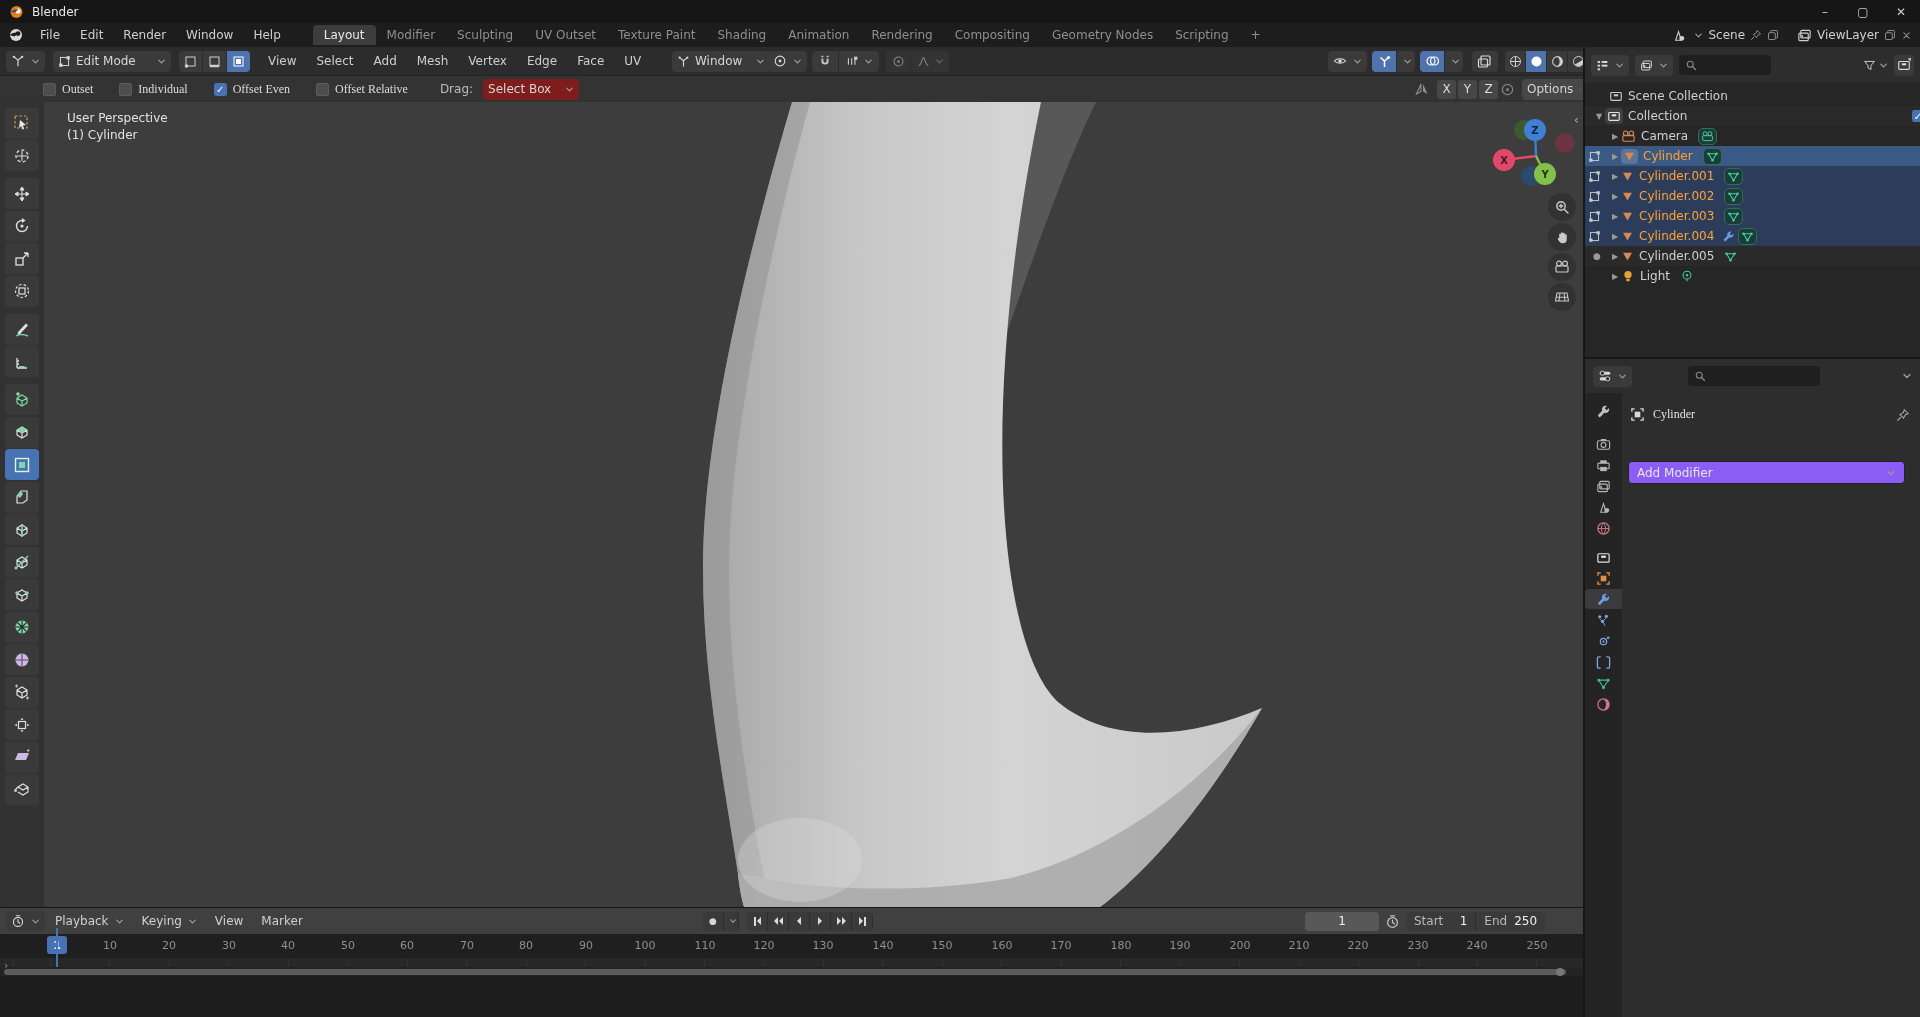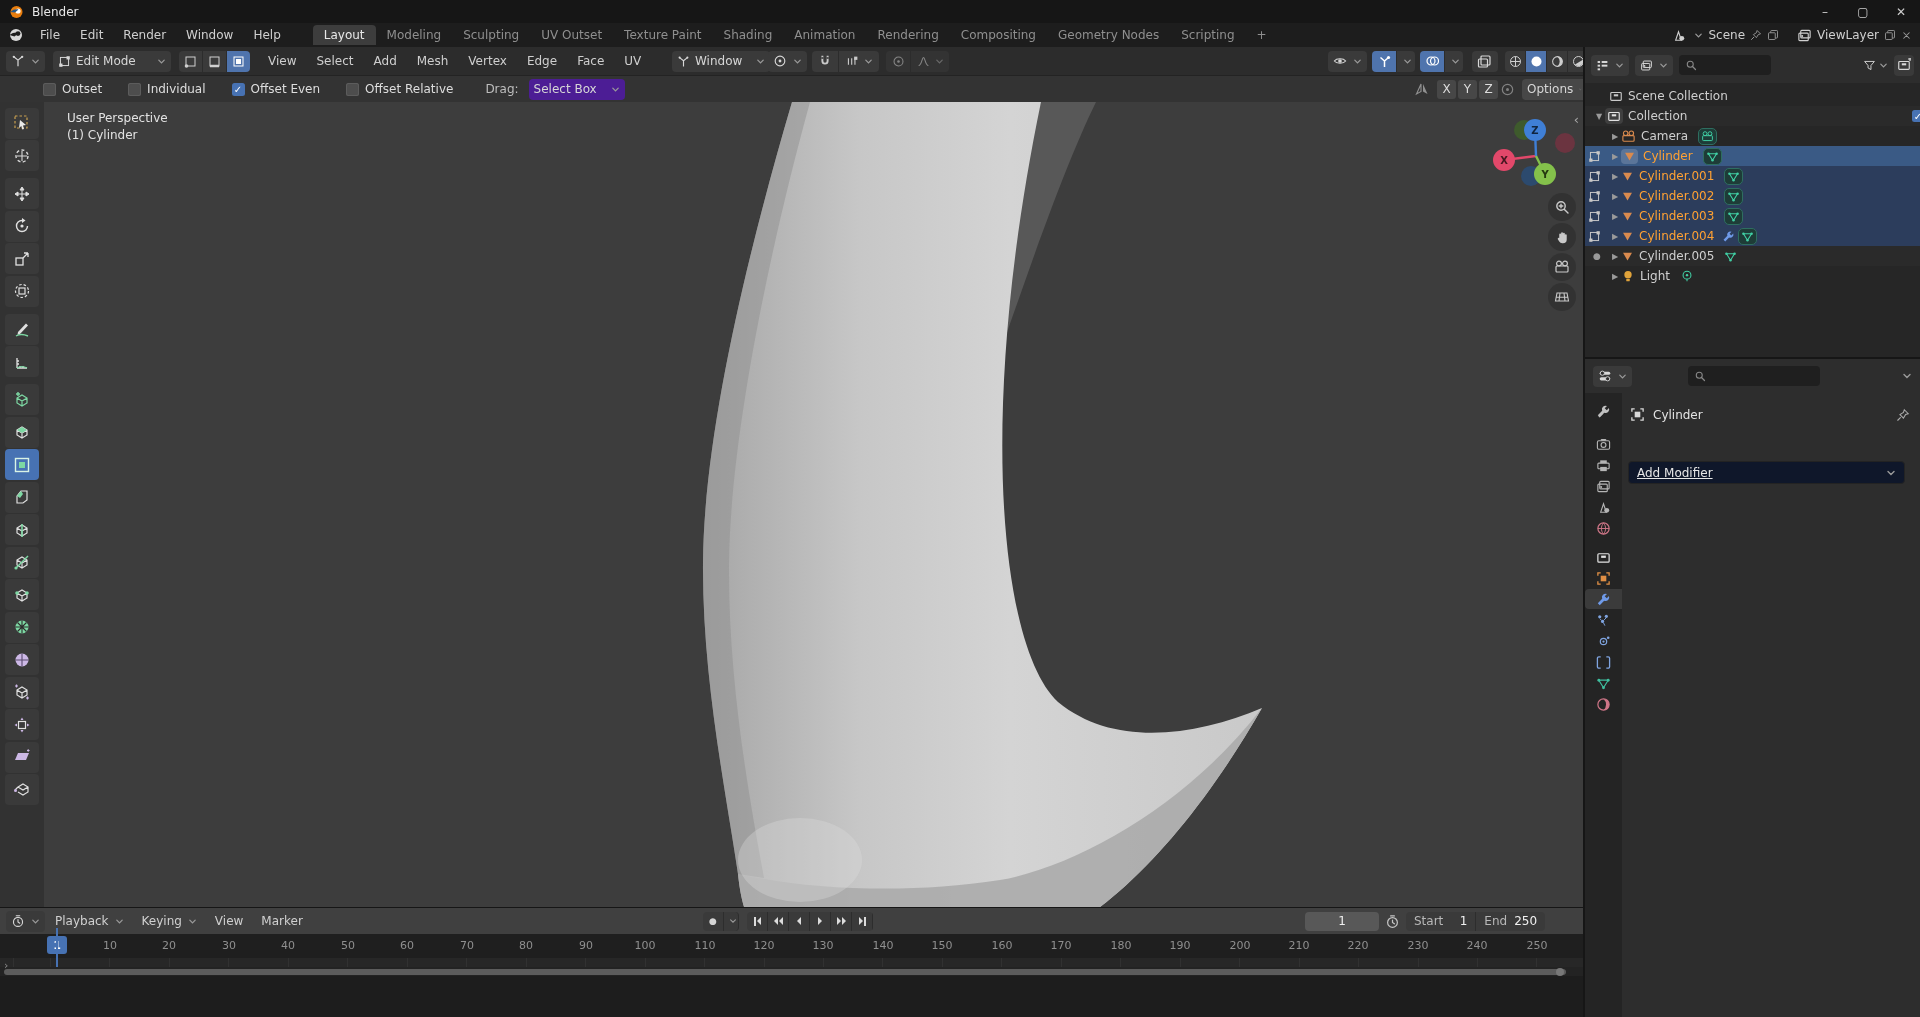--- a/index.html
+++ b/index.html
@@ -1,20 +1,20 @@
 <!DOCTYPE html>
 <html><head>
 <meta charset="utf-8">
 <style>
   html,body{margin:0;padding:0;background:#1d1d1d;}
   body{width:1920px;height:1017px;position:relative;overflow:hidden;
        font-family:"DejaVu Sans","Liberation Sans",sans-serif;font-size:12px;color:#d6d6d6;
        -webkit-font-smoothing:antialiased;}
   .abs{position:absolute;}
-  .flex{display:flex;align-items:center;}
+  .flex{display:flex;align-items:center;font-family:Liberation Serif, serif;}
   svg.ic{display:block;}
   .chev{color:#9a9a9a;margin-left:3px;}
   
   #titlebar{left:0;top:0;width:1920px;height:23px;background:#161616;display:flex;align-items:center;}
   #titlebar .apptitle{color:#e8e8e8;margin-left:8px;}
   .winbtns{position:absolute;right:0;top:0;display:flex;}
   .winbtn{width:38px;height:23px;display:flex;align-items:center;justify-content:center;color:#cfcfcf;}
   
   #menubar{left:0;top:23px;width:1920px;height:24px;background:#1d1d1d;display:flex;align-items:center;border-bottom:1px solid #141414;}
   .menuitem{padding:3px 10px;color:#cfcfcf;border-radius:4px;}
@@ -56,21 +56,21 @@
   .oarrow{color:#9a9a9a;font-size:8px;width:12px;text-align:center;}
   .orights{position:absolute;right:8px;display:flex;gap:8px;align-items:center;color:#c2c2c2;}
   .databox{background:#1e3c37;border:1px solid #2e6e60;border-radius:5px;padding:0 2px;display:flex;align-items:center;height:15px;}
   .emargin{position:absolute;left:3px;color:#c8c8c8;}
   #properties{position:absolute;left:0;top:310px;width:335px;height:658px;background:#2d2d2d;border-top:2px solid #161616;}
   .phead{height:34px;display:flex;align-items:center;padding:0 8px;gap:8px;background:#2d2d2d;border-bottom:1px solid #242424;}
   #ptabs{position:absolute;left:0;top:34px;width:37px;bottom:0;background:#242424;}
   .ptab{width:37px;height:20px;display:flex;align-items:center;justify-content:center;margin-bottom:1px;}
   .ptab.active{background:#3b3b3b;border-radius:4px 0 0 4px;}
   #pcontent{position:absolute;left:37px;top:34px;right:0;bottom:0;background:#2d2d2d;}
-  .addmod{position:absolute;left:6px;top:68px;width:277px;height:23px;background:#0f172a;border:1px solid #232323;border-radius:4px;display:flex;align-items:center;padding:0 8px;color:#e6e6e6;box-sizing:border-box;text-decoration:underline;}
+  .addmod{position:absolute;left:6px;top:68px;width:277px;height:23px;background:#8b5cf6;border:1px solid #232323;border-radius:4px;display:flex;align-items:center;padding:0 8px;color:#e6e6e6;box-sizing:border-box;}
   
   #timeline{left:0;top:907px;width:1583px;height:64px;background:#404040;border-top:1px solid #161616;box-sizing:border-box;}
   .tlhead{height:26px;display:flex;align-items:center;padding:0 6px;gap:2px;}
   .tmenu{padding:3px 8px;color:#d0d0d0;display:flex;align-items:center;gap:3px;}
   .transport{display:flex;border-radius:4px;overflow:hidden;margin-left:4px;}
   .trb{width:20px;height:19px;background:#3a3a3a;display:flex;align-items:center;justify-content:center;gap:1px;border-right:1px solid #2d2d2d;color:#dcdcdc;}
   .tl{width:0;height:0;border:4.5px solid transparent;border-right-color:currentColor;border-left-width:0;}
   .tr{width:0;height:0;border:4.5px solid transparent;border-left-color:currentColor;border-right-width:0;}
   .vb{width:2px;height:9px;background:currentColor;}
   .tlfield{height:19px;background:#585858;border-radius:4px;display:flex;align-items:center;justify-content:center;color:#f0f0f0;}
@@ -270,21 +270,21 @@
       <circle cx="10" cy="5.6" r="2.4" fill="#1d1d1d"></circle>
       <path d="M1.5 7 C4.5 4.5 8 4 11 4.8 L6.5 8.5 Z" fill="#1d1d1d"></path>
     </svg>
   <div class="menuitem">File</div>
   <div class="menuitem">Edit</div>
   <div class="menuitem">Render</div>
   <div class="menuitem">Window</div>
   <div class="menuitem">Help</div>
   <div style="width:22px"></div>
   <div class="wstab active">Layout</div>
-  <div class="wstab">Modeling</div>
+  <div class="wstab">Modifier</div>
   <div class="wstab">Sculpting</div>
   <div class="wstab">UV Outset</div>
   <div class="wstab">Texture Paint</div>
   <div class="wstab">Shading</div>
   <div class="wstab">Animation</div>
   <div class="wstab">Rendering</div>
   <div class="wstab">Compositing</div>
   <div class="wstab">Geometry Nodes</div>
   <div class="wstab">Scripting</div>
   <div class="wstab">+</div>
@@ -493,21 +493,21 @@
   </div>
   <div class="flex" style="margin-left:26px">
     <div class="cb on">✓</div>
     <span class="cblbl">Offset Even</span>
   </div>
   <div class="flex" style="margin-left:26px">
     <div class="cb"></div>
     <span class="cblbl">Offset Relative</span>
   </div>
   <span style="margin-left:32px;color:#bdbdbd">Drag:</span>
-  <div class="hbtn" style="margin-left:10px;background:#4c1d95;width:86px">
+  <div class="hbtn" style="margin-left:10px;background:#7f1d1d;width:86px">
     <span style="flex:1">Select Box</span>
     <svg class="ic chev" width="9" height="9">
         <use href="#chev"></use>
       </svg>
   </div>
   <svg class="ic" style="position:absolute;left:1414px;opacity:.6" width="16" height="16" color="#cfcfcf">
       <use href="#s-mirror"></use>
     </svg>
   <div style="position:absolute;left:1437px;display:flex">
     <div class="xyzb">X</div>

